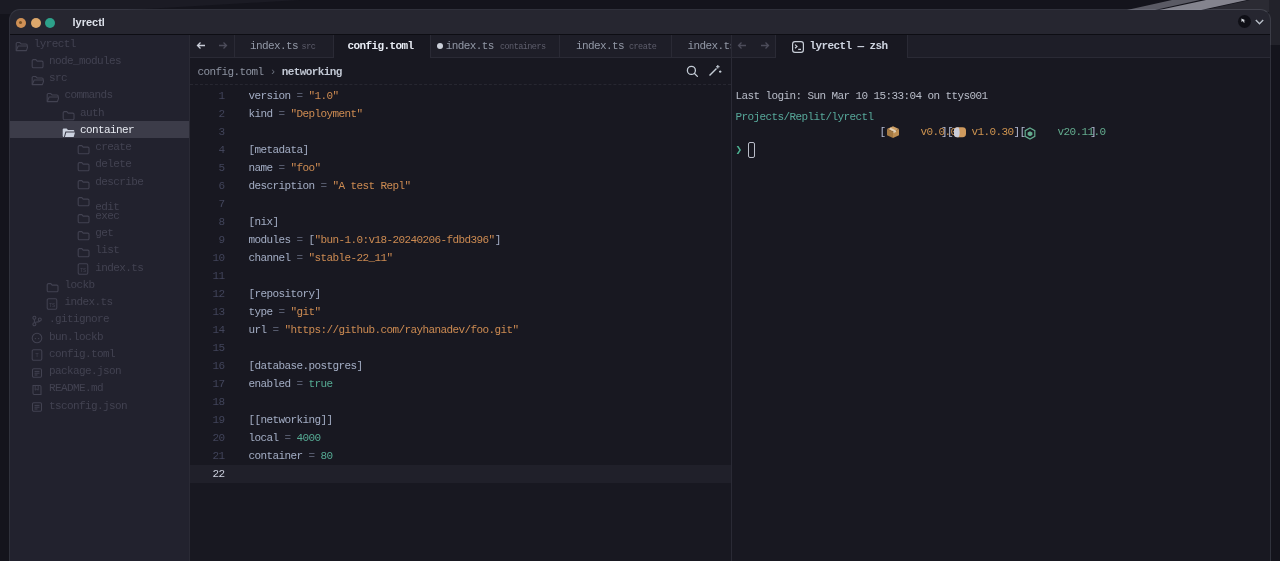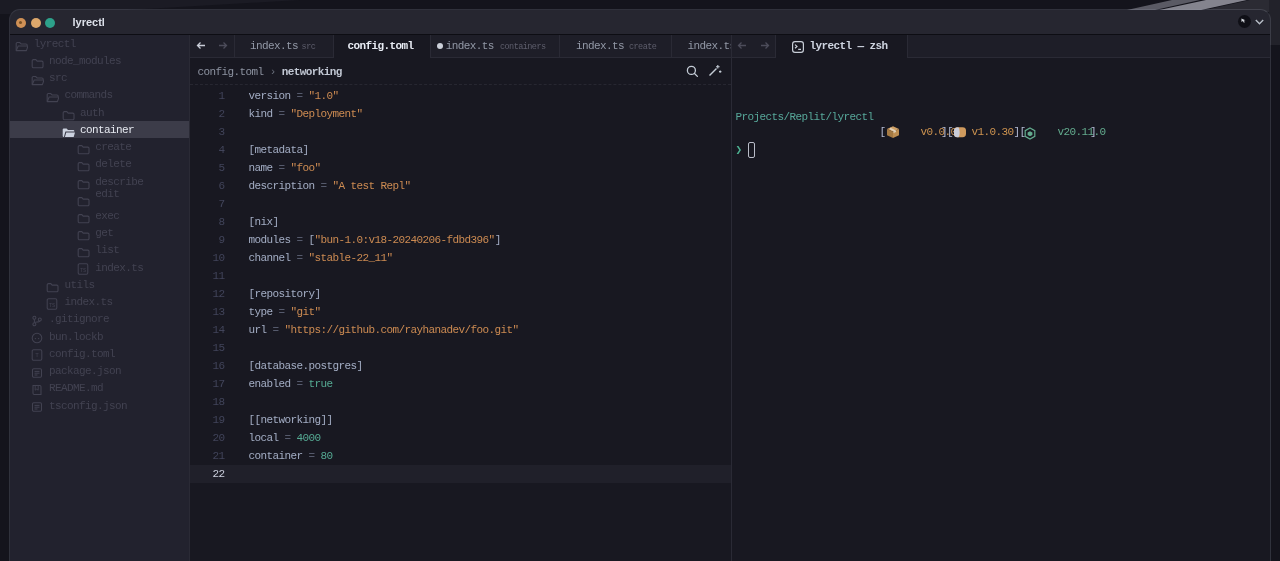--- a/index.html
+++ b/index.html
@@ -75,42 +75,42 @@
           <path d="M1.2 3.0 A1.2 1.2 0 0 1 2.4 1.6 L4.8 1.6 L6.2 3.1 L10.8 3.1 A1.2 1.2 0 0 1 12.0 4.3 L12.0 8.6 A1.2 1.2 0 0 1 10.8 9.8 L2.4 9.8 A1.2 1.2 0 0 1 1.2 8.6 Z" fill="none" stroke="#424251" stroke-width="1.1"></path>
         </svg></div>
 <div class="mono t11" style="position:absolute;left:85.3px;top:120.78px;line-height:18px;color:#424251">delete</div>
 <div style="position:absolute;left:66.9px;top:141.02px;width:13px;height:11px"><svg width="13" height="11" viewBox="0 0 13 11">
           <path d="M1.2 3.0 A1.2 1.2 0 0 1 2.4 1.6 L4.8 1.6 L6.2 3.1 L10.8 3.1 A1.2 1.2 0 0 1 12.0 4.3 L12.0 8.6 A1.2 1.2 0 0 1 10.8 9.8 L2.4 9.8 A1.2 1.2 0 0 1 1.2 8.6 Z" fill="none" stroke="#424251" stroke-width="1.1"></path>
         </svg></div>
 <div class="mono t11" style="position:absolute;left:85.3px;top:138.02px;line-height:18px;color:#424251">describe</div>
 <div style="position:absolute;left:66.9px;top:158.26px;width:13px;height:11px"><svg width="13" height="11" viewBox="0 0 13 11">
           <path d="M1.2 3.0 A1.2 1.2 0 0 1 2.4 1.6 L4.8 1.6 L6.2 3.1 L10.8 3.1 A1.2 1.2 0 0 1 12.0 4.3 L12.0 8.6 A1.2 1.2 0 0 1 10.8 9.8 L2.4 9.8 A1.2 1.2 0 0 1 1.2 8.6 Z" fill="none" stroke="#424251" stroke-width="1.1"></path>
         </svg></div>
-<div class="mono t11" style="position:absolute;left:85.3px;top:150px;line-height:18px;color:#424251">edit</div>
+<div class="mono t11" style="position:absolute;left:85.3px;top:163px;line-height:18px;color:#424251">edit</div>
 <div style="position:absolute;left:66.9px;top:175.50px;width:13px;height:11px"><svg width="13" height="11" viewBox="0 0 13 11">
           <path d="M1.2 3.0 A1.2 1.2 0 0 1 2.4 1.6 L4.8 1.6 L6.2 3.1 L10.8 3.1 A1.2 1.2 0 0 1 12.0 4.3 L12.0 8.6 A1.2 1.2 0 0 1 10.8 9.8 L2.4 9.8 A1.2 1.2 0 0 1 1.2 8.6 Z" fill="none" stroke="#424251" stroke-width="1.1"></path>
         </svg></div>
 <div class="mono t11" style="position:absolute;left:85.3px;top:172.50px;line-height:18px;color:#424251">exec</div>
 <div style="position:absolute;left:66.9px;top:192.74px;width:13px;height:11px"><svg width="13" height="11" viewBox="0 0 13 11">
           <path d="M1.2 3.0 A1.2 1.2 0 0 1 2.4 1.6 L4.8 1.6 L6.2 3.1 L10.8 3.1 A1.2 1.2 0 0 1 12.0 4.3 L12.0 8.6 A1.2 1.2 0 0 1 10.8 9.8 L2.4 9.8 A1.2 1.2 0 0 1 1.2 8.6 Z" fill="none" stroke="#424251" stroke-width="1.1"></path>
         </svg></div>
 <div class="mono t11" style="position:absolute;left:85.3px;top:189.74px;line-height:18px;color:#424251">get</div>
 <div style="position:absolute;left:66.9px;top:209.98px;width:13px;height:11px"><svg width="13" height="11" viewBox="0 0 13 11">
           <path d="M1.2 3.0 A1.2 1.2 0 0 1 2.4 1.6 L4.8 1.6 L6.2 3.1 L10.8 3.1 A1.2 1.2 0 0 1 12.0 4.3 L12.0 8.6 A1.2 1.2 0 0 1 10.8 9.8 L2.4 9.8 A1.2 1.2 0 0 1 1.2 8.6 Z" fill="none" stroke="#424251" stroke-width="1.1"></path>
         </svg></div>
 <div class="mono t11" style="position:absolute;left:85.3px;top:206.98px;line-height:18px;color:#424251">list</div>
 <div style="position:absolute;left:66.9px;top:226.72px;width:12px;height:12px"><svg width="12" height="12" viewBox="0 0 12 12">
           <rect x="1.2" y="0.8" width="9.6" height="10.4" rx="1.4" fill="none" stroke="#424251" stroke-width="1.05"></rect>
           <text x="6" y="8.6" font-size="5.2" font-family="Liberation Mono" fill="#424251" text-anchor="middle">TS</text>
         </svg></div>
 <div class="mono t11" style="position:absolute;left:85.3px;top:224.22px;line-height:18px;color:#424251">index.ts</div>
 <div style="position:absolute;left:36.1px;top:244.46px;width:13px;height:11px"><svg width="13" height="11" viewBox="0 0 13 11">
           <path d="M1.2 3.0 A1.2 1.2 0 0 1 2.4 1.6 L4.8 1.6 L6.2 3.1 L10.8 3.1 A1.2 1.2 0 0 1 12.0 4.3 L12.0 8.6 A1.2 1.2 0 0 1 10.8 9.8 L2.4 9.8 A1.2 1.2 0 0 1 1.2 8.6 Z" fill="none" stroke="#424251" stroke-width="1.1"></path>
         </svg></div>
-<div class="mono t11" style="position:absolute;left:54.5px;top:241.46px;line-height:18px;color:#424251">utils</div>
+<div class="mono t11" style="position:absolute;left:54.5px;top:241.46px;line-height:18px;color:#424251">lockb</div>
 <div style="position:absolute;left:36.1px;top:261.20px;width:12px;height:12px"><svg width="12" height="12" viewBox="0 0 12 12">
           <rect x="1.2" y="0.8" width="9.6" height="10.4" rx="1.4" fill="none" stroke="#424251" stroke-width="1.05"></rect>
           <text x="6" y="8.6" font-size="5.2" font-family="Liberation Mono" fill="#424251" text-anchor="middle">TS</text>
         </svg></div>
 <div class="mono t11" style="position:absolute;left:54.5px;top:258.70px;line-height:18px;color:#424251">index.ts</div>
 <div style="position:absolute;left:20.7px;top:278.44px;width:12px;height:12px"><svg width="12" height="12" viewBox="0 0 12 12">
           <circle cx="3.4" cy="2.8" r="1.5" fill="none" stroke="#424251" stroke-width="1.05"></circle>
           <circle cx="3.4" cy="9.2" r="1.5" fill="none" stroke="#424251" stroke-width="1.05"></circle>
           <circle cx="8.8" cy="4.4" r="1.5" fill="none" stroke="#424251" stroke-width="1.05"></circle>
           <path d="M3.4 4.3 L3.4 7.7 M8.8 5.9 C8.8 7.6 3.4 6.4 3.4 7.7" fill="none" stroke="#424251" stroke-width="1.05"></path>
@@ -252,20 +252,21 @@
     <div class="vline" style="left:44px;top:0;height:23px"></div>
     <div class="abs" style="left:45px;top:0;width:131px;height:23px;background:#181821"></div>
     <div class="vline" style="left:176px;top:0;height:23px"></div>
     <svg class="abs" style="left:61px;top:6px" width="12" height="12" viewBox="0 0 12 12">
         <rect x="0.6" y="0.6" width="10.8" height="10.8" rx="2.4" fill="none" stroke="#c8ced8" stroke-width="1.2"></rect>
         <path d="M3 3.6 L5 5.4 L3 7.2" fill="none" stroke="#c8ced8" stroke-width="1.2"></path>
         <path d="M6.2 8.4 H9" stroke="#c8ced8" stroke-width="1.2"></path>
       </svg>
     <div class="mono t11 abs" style="left:78.9px;top:2.5px;line-height:18px;color:#ced4e0;font-weight:bold">lyrectl — zsh</div>
 
+    <div class="mono t11 abs" style="left:5px;top:52.5px;line-height:18px;color:#b9bdc9">Last login: Sun Mar 10 15:33:04 on ttys001</div>
     <div class="mono t11 abs" style="left:5px;top:73px;line-height:18px;color:#57a89a">Projects/Replit/lyrectl</div>
     <div class="mono t11 abs" style="left:149px;top:88px;line-height:18px;color:#b4bbd4">[</div>
     <div class="abs" style="left:155.5px;top:90.5px"><svg width="14" height="14" viewBox="0 0 14 14">
           <polygon points="1,4 7,1.2 13,4 7,6.8" fill="#cfa167"></polygon>
           <polygon points="1,4 7,6.8 7,13 1,10.2" fill="#a57a43"></polygon>
           <polygon points="13,4 7,6.8 7,13 13,10.2" fill="#bd8e52"></polygon>
           <polygon points="4,2.6 10,5.4 10,7.4 9,6.9 9,8.4 8.2,7.2 7.4,8 7.4,6.2 4,4.6" fill="#e8dcc8" opacity="0.85"></polygon>
         </svg></div>
     <div class="mono t11 abs" style="left:190px;top:88px;line-height:18px;color:#cf9450">v0.0.0</div>
     <div class="mono t11 abs" style="left:210.5px;top:88px;line-height:18px;color:#b4bbd4">][</div>

